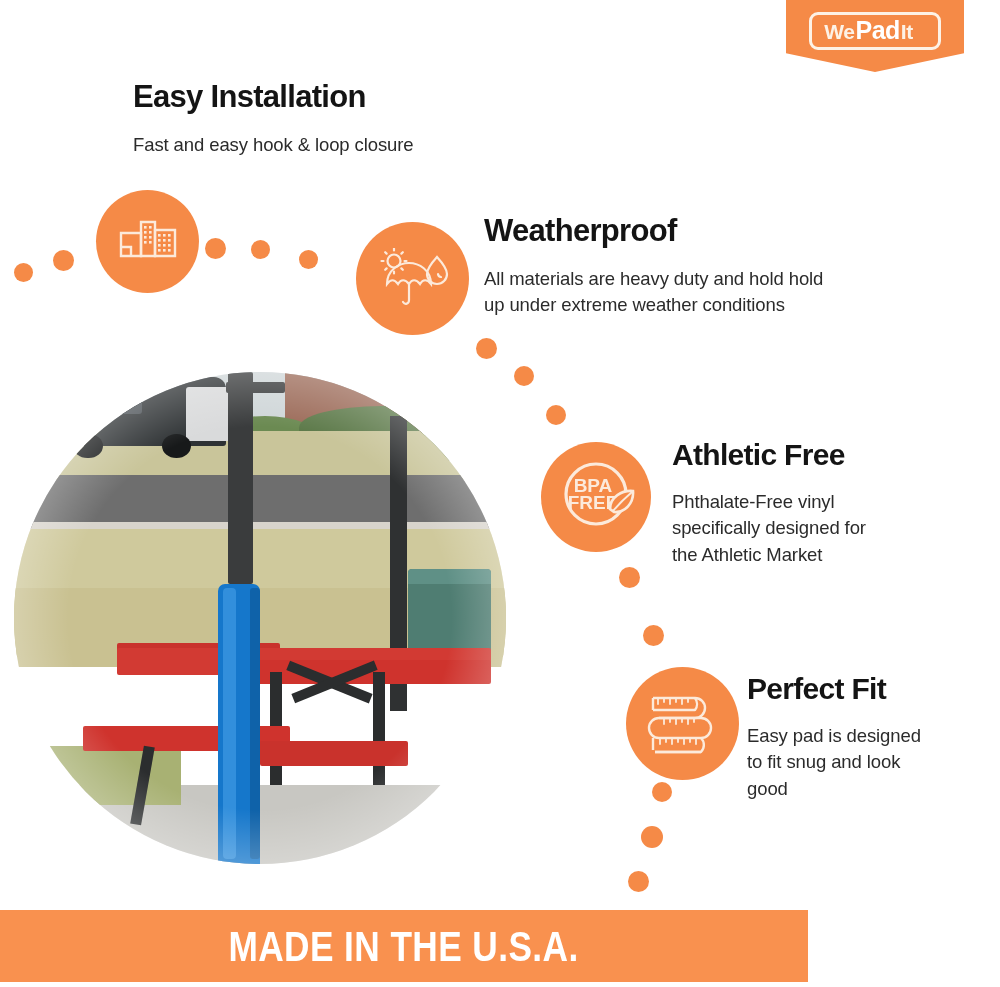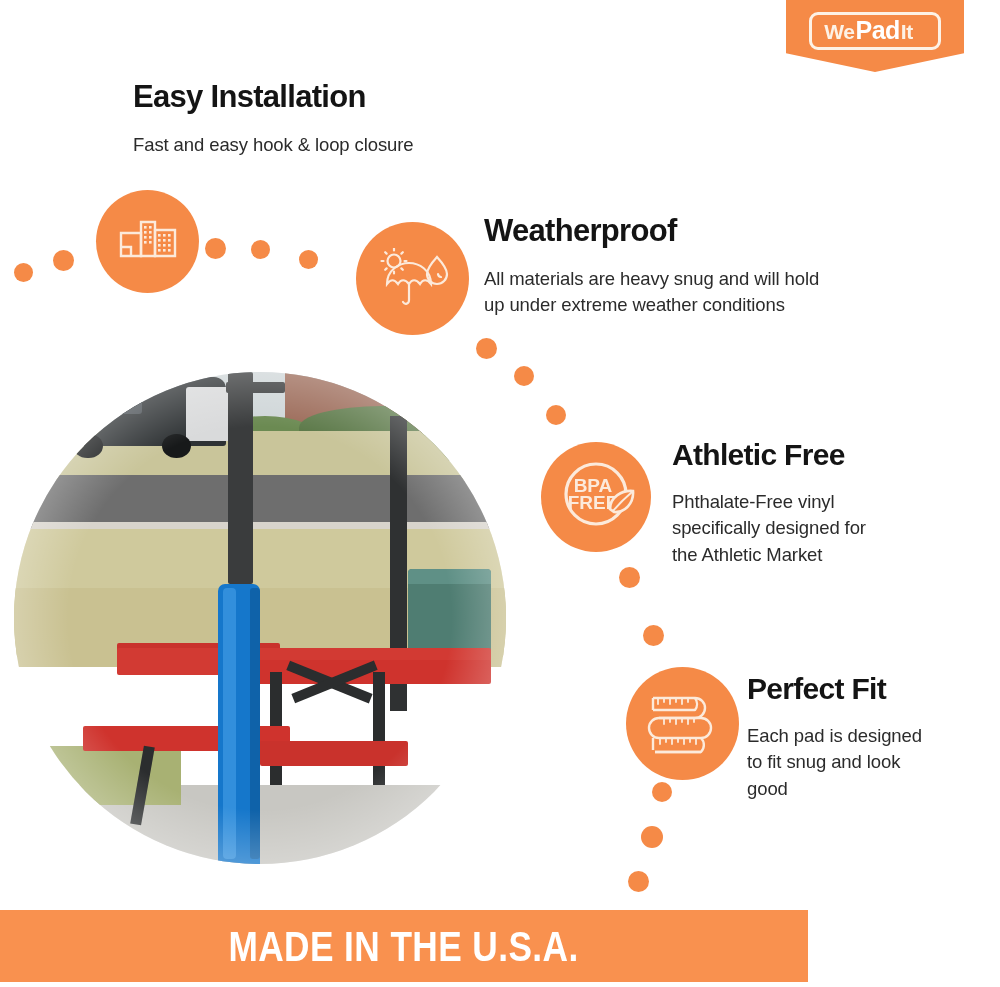--- a/index.html
+++ b/index.html
@@ -211,21 +211,21 @@
           <path d="M32 36 V52 C32 56 28 57 26 54"></path>
           <path d="M60 9 C60 9 50 20 50 26 a10 10 0 0 0 20 0 C70 20 60 9 60 9 Z"></path>
           <path d="M64 29 a3.5 3.5 0 0 1 -3 -3"></path>
         </g>
       </svg>
     </span>
   </div>
   <div class="blk" id="blk-weather">
     <div class="h-title">Weatherproof</div>
     <div class="h-body">
-      <div>All materials are heavy snug and will hold</div>
+      <div>All materials are heavy duty and hold hold</div>
       <div>up under extreme weather conditions</div>
     </div>
   </div>
 
   <div class="badge" id="badge-bpa">
     <span>
       <svg width="88" height="88" viewBox="0 0 88 88">
         <circle cx="44" cy="41" r="30" fill="none" stroke="#FCEADB" stroke-width="3.2"></circle>
         <text x="41" y="39" text-anchor="middle" fill="#FCEADB" font-family="Liberation Sans, sans-serif" font-size="19" font-weight="bold">BPA</text>
         <text x="41" y="56" text-anchor="middle" fill="#FCEADB" font-family="Liberation Sans, sans-serif" font-size="19" font-weight="bold">FREE</text>
@@ -255,21 +255,21 @@
           <path d="M13 12 V18 M19 12 V16 M25 12 V18 M31 12 V16 M37 12 V18 M43 12 V16"></path>
           <path d="M19 32 V38 M25 32 V36 M31 32 V38 M37 32 V36 M43 32 V38 M49 32 V36"></path>
           <path d="M15 52 V58 M21 52 V56 M27 52 V58 M33 52 V56 M39 52 V58 M45 52 V56 M51 52 V58"></path>
         </g>
       </svg>
     </span>
   </div>
   <div class="blk" id="blk-fit">
     <div class="h-title">Perfect Fit</div>
     <div class="h-body">
-      <div>Each pad is designed</div>
+      <div>Easy pad is designed</div>
       <div>to fit snug and look</div>
       <div>good</div>
     </div>
   </div>
 
   <div class="photo">
     <div class="ph sky"></div>
     <div class="ph building"></div>
     <div class="ph bush2"></div>
     <div class="ph bush"></div>

